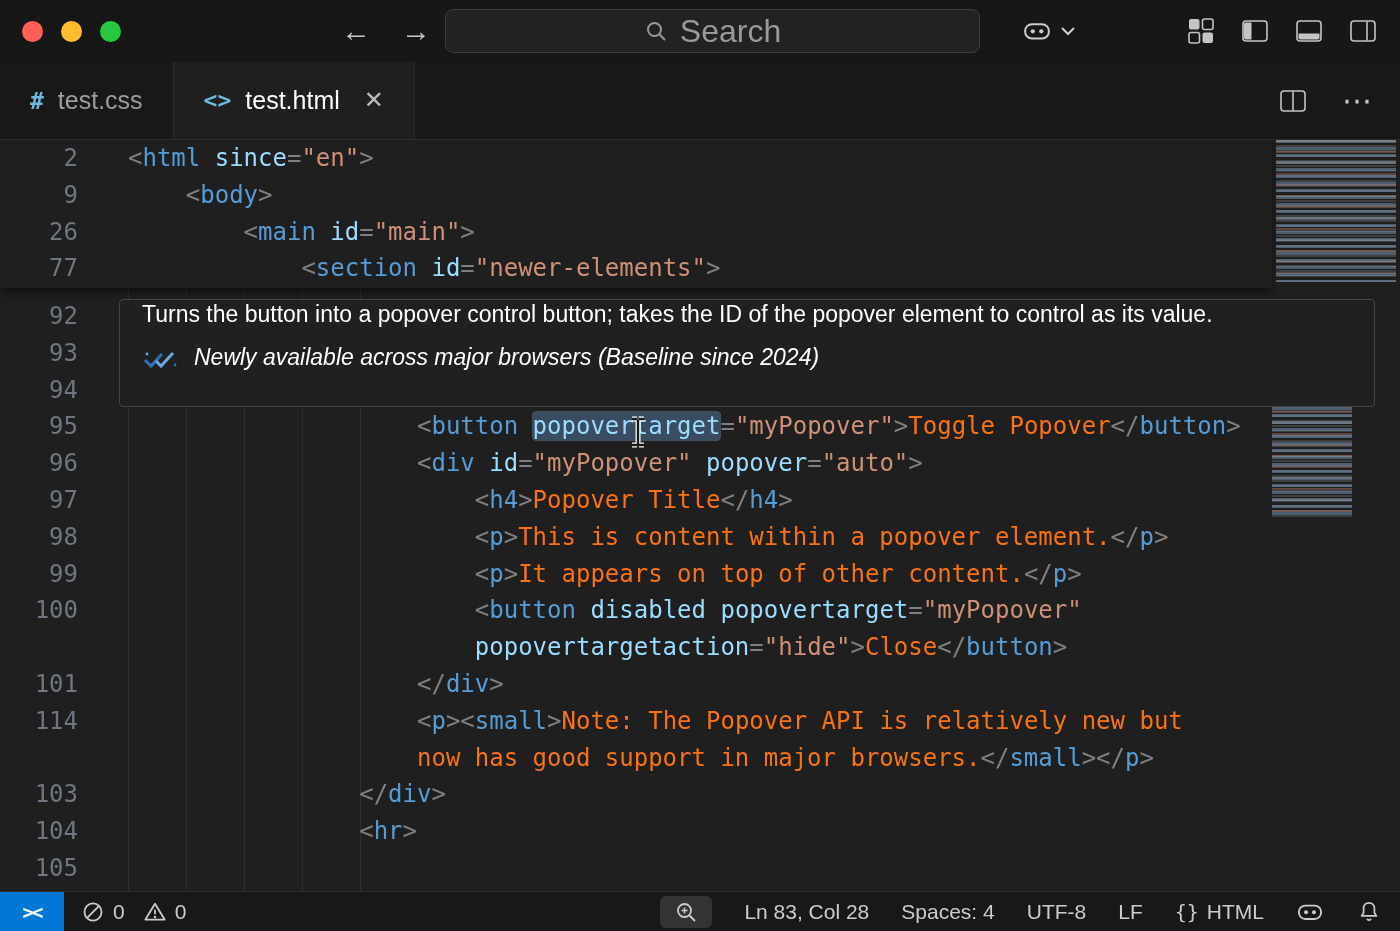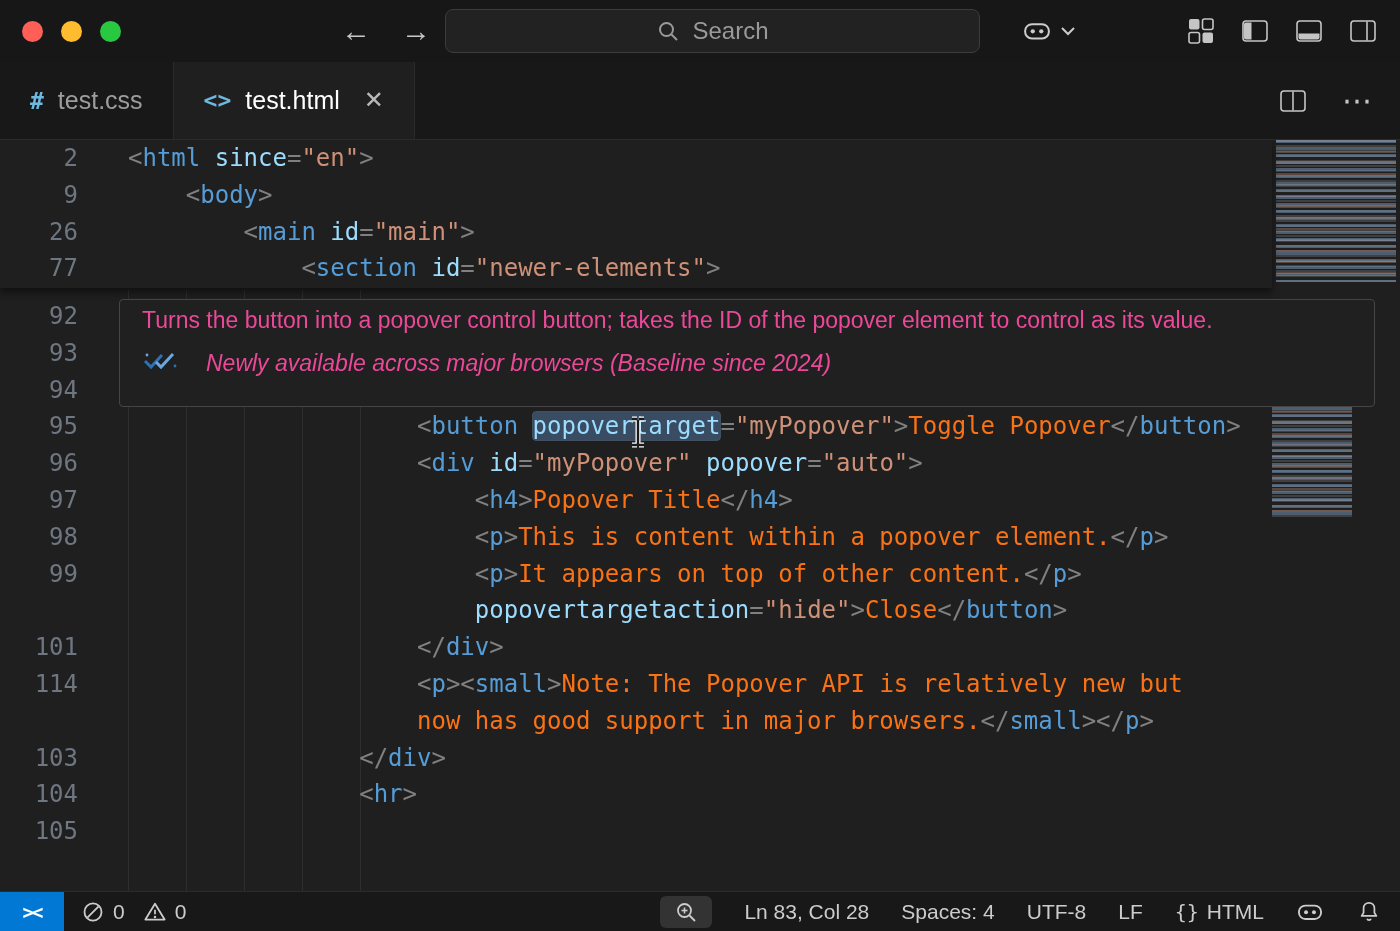--- a/index.html
+++ b/index.html
@@ -12,21 +12,21 @@
   .titlebar { position:absolute; top:0; left:0; right:0; height:62px; background:#171717; display:flex; align-items:center; }
   .traffic { display:flex; gap:18px; margin-left:22px; }
   .tl { width:21px; height:21px; border-radius:50%; }
   .tl.red { background:#ff5f57; } .tl.yellow { background:#febc2e; } .tl.green { background:#28c840; }
   .navarrows { display:flex; gap:30px; margin-left:220px; font-size:30px; color:#c8c8c8; }
   .navarrows span { cursor:default; }
   .searchbox {
     position:absolute; left:445px; top:9px; width:535px; height:44px;
     background:#222222; border:1px solid #3c3c3c; border-radius:8px;
     display:flex; align-items:center; justify-content:center; gap:12px;
-    color:#9a9a9a; font-size:24px;
+    color:#9a9a9a; font-size:32px;
   }
   .titlebar-right { position:absolute; right:0; top:0; height:62px; display:flex; align-items:center; gap:0; }
   .copilot-dd { display:flex; align-items:center; gap:8px; margin-right:110px; }
   .layout-icons { display:flex; gap:24px; margin-right:22px; }
   .icon-btn { display:flex; align-items:center; justify-content:center; }
   
   .tabbar { position:absolute; top:62px; left:0; right:0; height:78px; background:#181818; display:flex; border-bottom:1px solid #2b2b2b; }
   .tab { height:100%; display:flex; align-items:center; gap:14px; padding:0 30px; font-size:25px; color:#9d9d9d; border-right:1px solid #2b2b2b; }
   .tab.active { background:#1f1f1f; color:#ffffff; border-bottom:1px solid #1f1f1f; }
   .tab .ficon { font-family:"DejaVu Sans Mono", monospace; font-size:23px; font-weight:bold; }
@@ -54,24 +54,24 @@
       repeating-linear-gradient(180deg, rgba(130,170,210,0.45) 0 3px, transparent 3px 7px),
       repeating-linear-gradient(180deg, rgba(206,145,120,0.35) 0 2px, transparent 2px 11px),
       repeating-linear-gradient(180deg, rgba(180,180,180,0.22) 0 2px, transparent 2px 5px);
   }
   .mm1 { top:0; right:4px; width:120px; height:142px; }
   .mm2 { top:260px; left:0; width:80px; height:118px; }
   
   .hover-tip {
     position:absolute; left:119px; top:299px; width:1256px; height:108px;
     background:#202020; border:1px solid #454545; border-radius:4px;
-    padding:7px 22px; z-index:20; font-size:23px; color:#ec4899;
+    padding:1px 22px; z-index:20; font-size:23px; color:#ffffff;
   }
   .hover-tip .l1 { margin-bottom:16px; }
-  .hover-tip .l2 { display:flex; align-items:flex-start; gap:28px; font-style:italic; }
+  .hover-tip .l2 { display:flex; align-items:flex-end; gap:16px; font-style:italic; }
   
   .statusbar { position:absolute; left:0; right:0; bottom:0; height:40px; background:#181818; border-top:1px solid #2b2b2b; display:flex; align-items:center; font-size:21px; color:#cccccc; }
   .remote { width:64px; height:100%; background:#0078d4; color:#ffffff; display:flex; align-items:center; justify-content:center; font-family:"DejaVu Sans Mono", monospace; font-size:19px; font-weight:bold; letter-spacing:-2px; }
   .problems { display:flex; align-items:center; gap:9px; margin-left:18px; }
   .problems .cnt { margin-right:10px; }
   .sb-right { margin-left:auto; display:flex; align-items:center; gap:32px; padding-right:18px; }
   .sb-item { display:flex; align-items:center; gap:8px; }
   .zoom-chip { background:#333333; border-radius:6px; padding:4px 14px; display:flex; align-items:center; }
   .lang-braces { font-family:"DejaVu Sans Mono", monospace; font-size:20px; }
   
@@ -179,20 +179,21 @@
     </div>
     <div id="code-lines">
         <div class="crow"><span class="ln">92</span><span class="ct"></span></div>
         <div class="crow"><span class="ln">93</span><span class="ct"></span></div>
         <div class="crow"><span class="ln">94</span><span class="ct"></span></div>
         <div class="crow"><span class="ln">95</span><span class="ct">                    <span class="tk-punct">&lt;</span><span class="tk-tag">button</span><span class="tk-txt"> </span><span class="tk-attrhl">popovertarget</span><span class="tk-punct">=</span><span class="tk-str">"myPopover"</span><span class="tk-punct">&gt;</span><span class="tk-txt">Toggle Popover</span><span class="tk-punct">&lt;/</span><span class="tk-tag">button</span><span class="tk-punct">&gt;</span></span></div>
         <div class="crow"><span class="ln">96</span><span class="ct">                    <span class="tk-punct">&lt;</span><span class="tk-tag">div</span><span class="tk-txt"> </span><span class="tk-attr">id</span><span class="tk-punct">=</span><span class="tk-str">"myPopover"</span><span class="tk-txt"> </span><span class="tk-attr">popover</span><span class="tk-punct">=</span><span class="tk-str">"auto"</span><span class="tk-punct">&gt;</span></span></div>
         <div class="crow"><span class="ln">97</span><span class="ct">                        <span class="tk-punct">&lt;</span><span class="tk-tag">h4</span><span class="tk-punct">&gt;</span><span class="tk-txt">Popover Title</span><span class="tk-punct">&lt;/</span><span class="tk-tag">h4</span><span class="tk-punct">&gt;</span></span></div>
         <div class="crow"><span class="ln">98</span><span class="ct">                        <span class="tk-punct">&lt;</span><span class="tk-tag">p</span><span class="tk-punct">&gt;</span><span class="tk-txt">This is content within a popover element.</span><span class="tk-punct">&lt;/</span><span class="tk-tag">p</span><span class="tk-punct">&gt;</span></span></div>
         <div class="crow"><span class="ln">99</span><span class="ct">                        <span class="tk-punct">&lt;</span><span class="tk-tag">p</span><span class="tk-punct">&gt;</span><span class="tk-txt">It appears on top of other content.</span><span class="tk-punct">&lt;/</span><span class="tk-tag">p</span><span class="tk-punct">&gt;</span></span></div>
+        <div class="crow"><span class="ln">100</span><span class="ct">                        <span class="tk-punct">&lt;</span><span class="tk-tag">button</span><span class="tk-txt"> </span><span class="tk-attr">disabled</span><span class="tk-txt"> </span><span class="tk-attr">popovertarget</span><span class="tk-punct">=</span><span class="tk-str">"myPopover"</span></span></div>
         <div class="crow"><span class="ln"></span><span class="ct">                        <span class="tk-attr">popovertargetaction</span><span class="tk-punct">=</span><span class="tk-str">"hide"</span><span class="tk-punct">&gt;</span><span class="tk-txt">Close</span><span class="tk-punct">&lt;/</span><span class="tk-tag">button</span><span class="tk-punct">&gt;</span></span></div>
         <div class="crow"><span class="ln">101</span><span class="ct">                    <span class="tk-punct">&lt;/</span><span class="tk-tag">div</span><span class="tk-punct">&gt;</span></span></div>
         <div class="crow"><span class="ln">114</span><span class="ct">                    <span class="tk-punct">&lt;</span><span class="tk-tag">p</span><span class="tk-punct">&gt;&lt;</span><span class="tk-tag">small</span><span class="tk-punct">&gt;</span><span class="tk-txt">Note: The Popover API is relatively new but</span></span></div>
         <div class="crow"><span class="ln"></span><span class="ct">                    <span class="tk-txt">now has good support in major browsers.</span><span class="tk-punct">&lt;/</span><span class="tk-tag">small</span><span class="tk-punct">&gt;&lt;/</span><span class="tk-tag">p</span><span class="tk-punct">&gt;</span></span></div>
         <div class="crow"><span class="ln">103</span><span class="ct">                <span class="tk-punct">&lt;/</span><span class="tk-tag">div</span><span class="tk-punct">&gt;</span></span></div>
         <div class="crow"><span class="ln">104</span><span class="ct">                <span class="tk-punct">&lt;</span><span class="tk-tag">hr</span><span class="tk-punct">&gt;</span></span></div>
         <div class="crow"><span class="ln">105</span><span class="ct"></span></div>
       </div>
     <div id="sticky-lines">
         <div class="crow"><span class="ln">2</span><span class="ct"><span class="tk-punct">&lt;</span><span class="tk-tag">html</span><span class="tk-txt"> </span><span class="tk-attr">since</span><span class="tk-punct">=</span><span class="tk-str">"en"</span><span class="tk-punct">&gt;</span></span></div>

